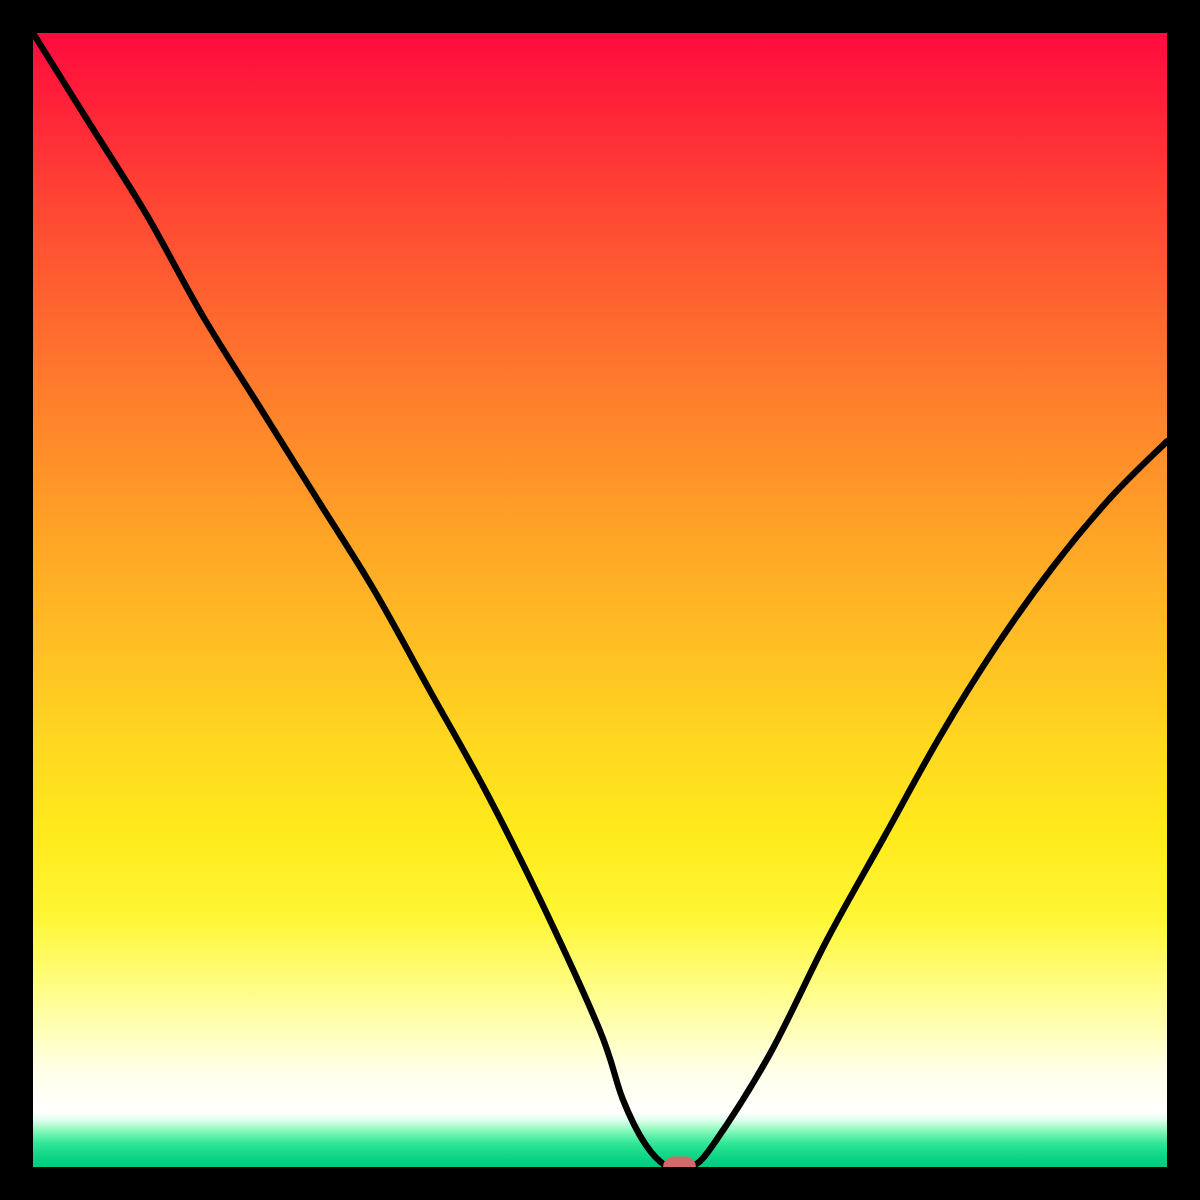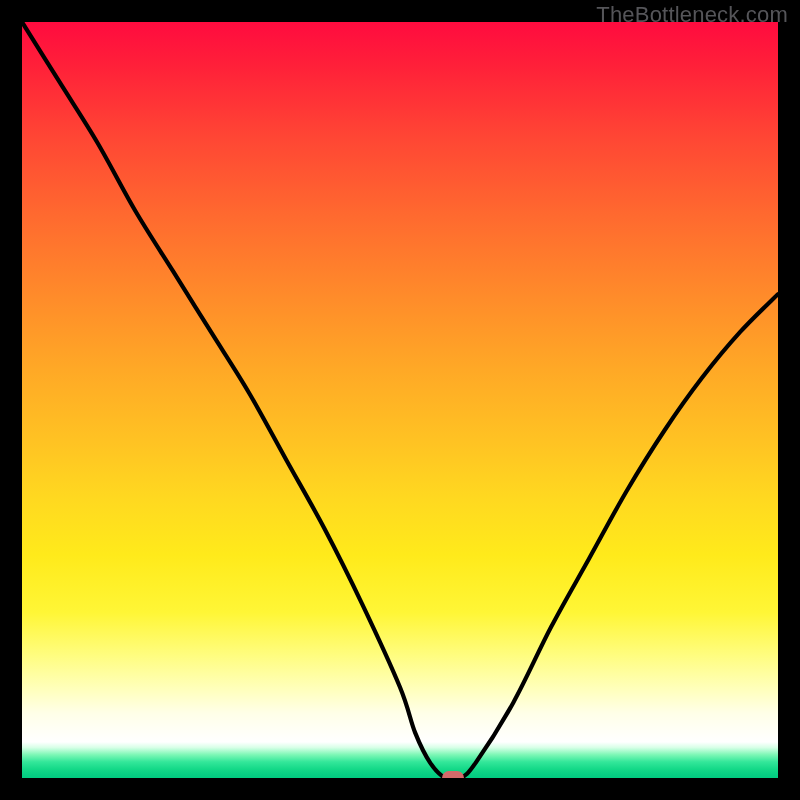--- a/index.html
+++ b/index.html
@@ -90,21 +90,20 @@
     border-radius: 7px;
     background: #d36a6a;
     z-index: 12;
     transform: translate(-50%, -50%);
   }
 </style>
 </head>
 <body>
 
 <div class="frame">
-  <div class="watermark">TheBottleneck.com</div>
 
   <div class="plot">
     <div class="grad-main"></div>
     <div class="grad-bottom"></div>
 
     <svg class="curve" viewBox="0 0 756 756" preserveAspectRatio="none">
       <path id="curve-path" d="M 0 0 C 6.300000000000001 10.080000000000004 25.200000000000003 40.32000000000001 37.800000000000004 60.48000000000002 C 50.400000000000006 80.64000000000003 63.00000000000001 99.54000000000003 75.60000000000001 120.96000000000004 C 88.2 142.38000000000002 100.79999999999998 167.58 113.39999999999999 189 C 126 210.42 138.60000000000002 229.31999999999996 151.20000000000002 249.47999999999996 C 163.8 269.64 176.4 289.8 189 309.96000000000004 C 201.6 330.12000000000006 214.2 349.02 226.79999999999998 370.44 C 239.39999999999998 391.86 251.99999999999994 415.8 264.59999999999997 438.48 C 277.2 461.16 289.8 482.58 302.40000000000003 506.52 C 315.00000000000006 530.46 327.6 555.66 340.2 582.12 C 352.79999999999995 608.58 369.18 643.86 378 665.28 C 386.82 686.6999999999999 388.08 698.04 393.12 710.64 C 398.16 723.24 403.2 733.3199999999999 408.24 740.88 C 413.28000000000003 748.44 418.32000000000005 753.48 423.36 756 C 428.4 758.52 433.43999999999994 758.52 438.47999999999996 756 C 443.52 753.48 444.78 753.48 453.59999999999997 740.88 C 462.41999999999996 728.28 478.80000000000007 703.0799999999999 491.40000000000003 680.4 C 504 657.72 516.5999999999999 628.74 529.1999999999999 604.8 C 541.8 580.8599999999999 554.4 559.4399999999999 567 536.76 C 579.6 514.08 592.2 490.14 604.8000000000001 468.71999999999997 C 617.4000000000001 447.29999999999995 630 427.14 642.6 408.24 C 655.2 389.34000000000003 667.8 371.7 680.4 355.32 C 693 338.94 705.5999999999999 323.82000000000005 718.1999999999999 309.96000000000004 C 730.8 296.1 749.7 278.46 756 272.15999999999997" fill="none" stroke="#000" stroke-width="4.2" stroke-linecap="round"></path>
     </svg>
 
     <div id="marker" class="marker" style="left: 430.92px; top: 756px;"></div>

